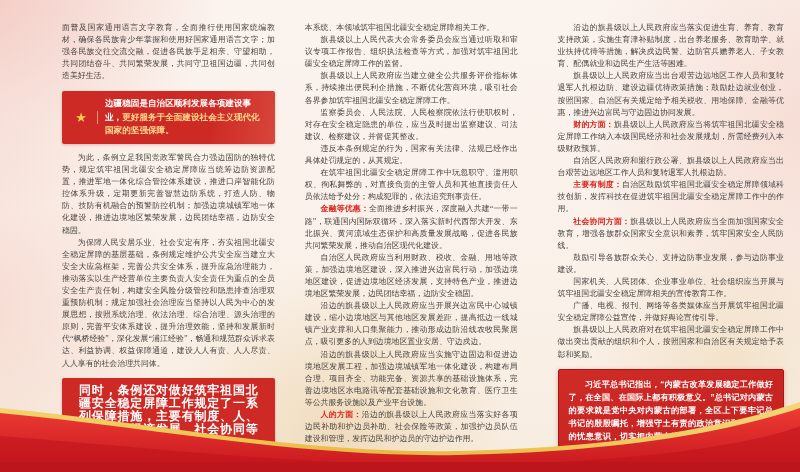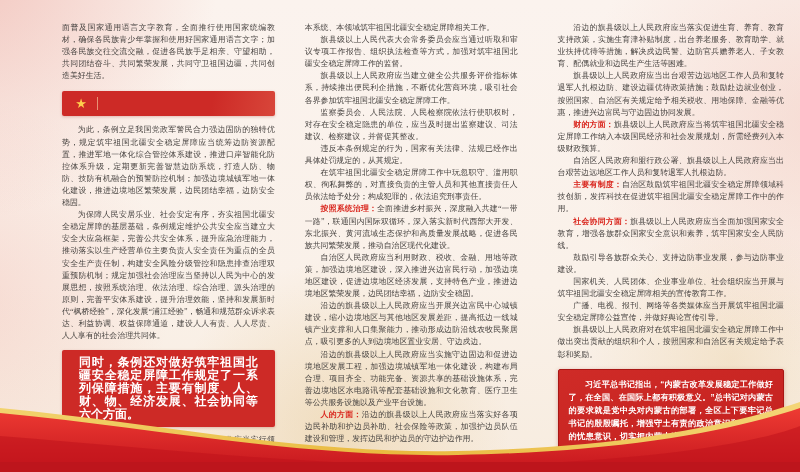--- a/index.html
+++ b/index.html
@@ -71,35 +71,36 @@
 </head>
 <body>
 
 <div class="page">
 
   <div class="content">
     <div class="col col1">
         <p class="para">面普及国家通用语言文字教育，全面推行使用国家统编教材，确保各民族青少年掌握和使用好国家通用语言文字；加强各民族交往交流交融，促进各民族手足相亲、守望相助，共同团结奋斗、共同繁荣发展，共同守卫祖国边疆，共同创造美好生活。</p>
         <div class="banner1">
           <span class="star">★</span>
+          <div class="btext"><span>边疆稳固是自治区顺利发展各项建设事业，</span><span class="gold">更好服务于全面建设社会主义现代化国家的坚强保障。</span></div>
         </div>
         <p class="para indent">为此，条例立足我国党政军警民合力强边固防的独特优势，规定筑牢祖国北疆安全稳定屏障应当统筹边防资源配置，推进军地一体化综合管控体系建设，推进口岸智能化防控体系升级，定期更新完善智慧边防系统，打造人防、物防、技防有机融合的预警防控机制；加强边境城镇军地一体化建设，推进边境地区繁荣发展，边民团结幸福，边防安全稳固。</p>
         <p class="para indent">为保障人民安居乐业、社会安定有序，夯实祖国北疆安全稳定屏障的基层基础，条例规定维护公共安全应当建立大安全大应急框架，完善公共安全体系，提升应急治理能力，推动落实以生产经营单位主要负责人安全责任为重点的全员安全生产责任制，构建安全风险分级管控和隐患排查治理双重预防机制；规定加强社会治理应当坚持以人民为中心的发展思想，按照系统治理、依法治理、综合治理、源头治理的原则，完善平安体系建设，提升治理效能，坚持和发展新时代“枫桥经验”，深化发展“浦江经验”，畅通和规范群众诉求表达、利益协调、权益保障通道，建设人人有责、人人尽责、人人享有的社会治理共同体。</p>
         <div class="banner2">同时，条例还对做好筑牢祖国北疆安全稳定屏障工作规定了一系列保障措施，主要有制度、人、财、物、经济发展、社会协同等六个方面。</div>
         <p class="para indent"><span class="lead">制度方面：</span>筑牢祖国北疆安全稳定屏障工作应当实行领导责任制和目标责任考核制，纳入领导班子和领导干部绩效考核体系。</p>
         <p class="para indent">各地区、各部门、各单位应当强化责任意识、风险意识，加强组织领导，坚守底线思维，强化制度机制建设，围绕党和国家工作大局，及时研究部署，细化具体举措，提高防范化解重大风险能力，统筹做好本地区、</p>
       </div>
     <div class="col col2">
         <p class="para">本系统、本领域筑牢祖国北疆安全稳定屏障相关工作。</p>
         <p class="para indent">旗县级以上人民代表大会常务委员会应当通过听取和审议专项工作报告、组织执法检查等方式，加强对筑牢祖国北疆安全稳定屏障工作的监督。</p>
         <p class="para indent">旗县级以上人民政府应当建立健全公共服务评价指标体系，持续推出便民利企措施，不断优化营商环境，吸引社会各界参加筑牢祖国北疆安全稳定屏障工作。</p>
         <p class="para indent">监察委员会、人民法院、人民检察院依法行使职权时，对存在安全稳定隐患的单位，应当及时提出监察建议、司法建议、检察建议，并督促其整改。</p>
         <p class="para indent">违反本条例规定的行为，国家有关法律、法规已经作出具体处罚规定的，从其规定。</p>
         <p class="para indent">在筑牢祖国北疆安全稳定屏障工作中玩忽职守、滥用职权、徇私舞弊的，对直接负责的主管人员和其他直接责任人员依法给予处分；构成犯罪的，依法追究刑事责任。</p>
-        <p class="para indent"><span class="lead">按照系统治理：</span>全面推进乡村振兴，深度融入共建“一带一路”，联通国内国际双循环，深入落实新时代西部大开发、东北振兴、黄河流域生态保护和高质量发展战略，促进各民族共同繁荣发展，推动自治区现代化建设。</p>
+        <p class="para indent"><span class="lead">金融等优惠：</span>全面推进乡村振兴，深度融入共建“一带一路”，联通国内国际双循环，深入落实新时代西部大开发、东北振兴、黄河流域生态保护和高质量发展战略，促进各民族共同繁荣发展，推动自治区现代化建设。</p>
         <p class="para indent">自治区人民政府应当利用财政、税收、金融、用地等政策，加强边境地区建设，深入推进兴边富民行动，加强边境地区建设，促进边境地区经济发展，支持特色产业，推进边境地区繁荣发展，边民团结幸福，边防安全稳固。</p>
         <p class="para indent">沿边的旗县级以上人民政府应当开展兴边富民中心城镇建设，缩小边境地区与其他地区发展差距，提高抵边一线城镇产业支撑和人口集聚能力，推动形成边防沿线农牧民聚居点，吸引更多的人到边境地区置业安居、守边戍边。</p>
         <p class="para indent">沿边的旗县级以上人民政府应当实施守边固边和促进边境地区发展工程，加强边境城镇军地一体化建设，构建布局合理、项目齐全、功能完备、资源共享的基础设施体系，完善边境地区水电路讯等配套基础设施和文化教育、医疗卫生等公共服务设施以及产业平台设施。</p>
         <p class="para indent"><span class="lead">人的方面：</span>沿边的旗县级以上人民政府应当落实好各项边民补助和护边员补助、社会保险等政策，加强护边员队伍建设和管理，发挥边民和护边员的守边护边作用。</p>
       </div>
     <div class="col col3">
         <p class="para indent">沿边的旗县级以上人民政府应当落实促进生育、养育、教育支持政策，实施生育津补贴制度，出台养老服务、教育助学、就业扶持优待等措施，解决戍边民警、边防官兵赡养老人、子女教育、配偶就业和边民生产生活等困难。</p>
         <p class="para indent">旗县级以上人民政府应当出台艰苦边远地区工作人员和复转退军人扎根边防、建设边疆优待政策措施；鼓励赴边就业创业，按照国家、自治区有关规定给予相关税收、用地保障、金融等优惠，推进兴边富民与守边固边协同发展。</p>
         <p class="para indent"><span class="lead">财的方面：</span>旗县级以上人民政府应当将筑牢祖国北疆安全稳定屏障工作纳入本级国民经济和社会发展规划，所需经费列入本级财政预算。</p>
         <p class="para indent">自治区人民政府和盟行政公署、旗县级以上人民政府应当出台艰苦边远地区工作人员和复转退军人扎根边防。</p>

